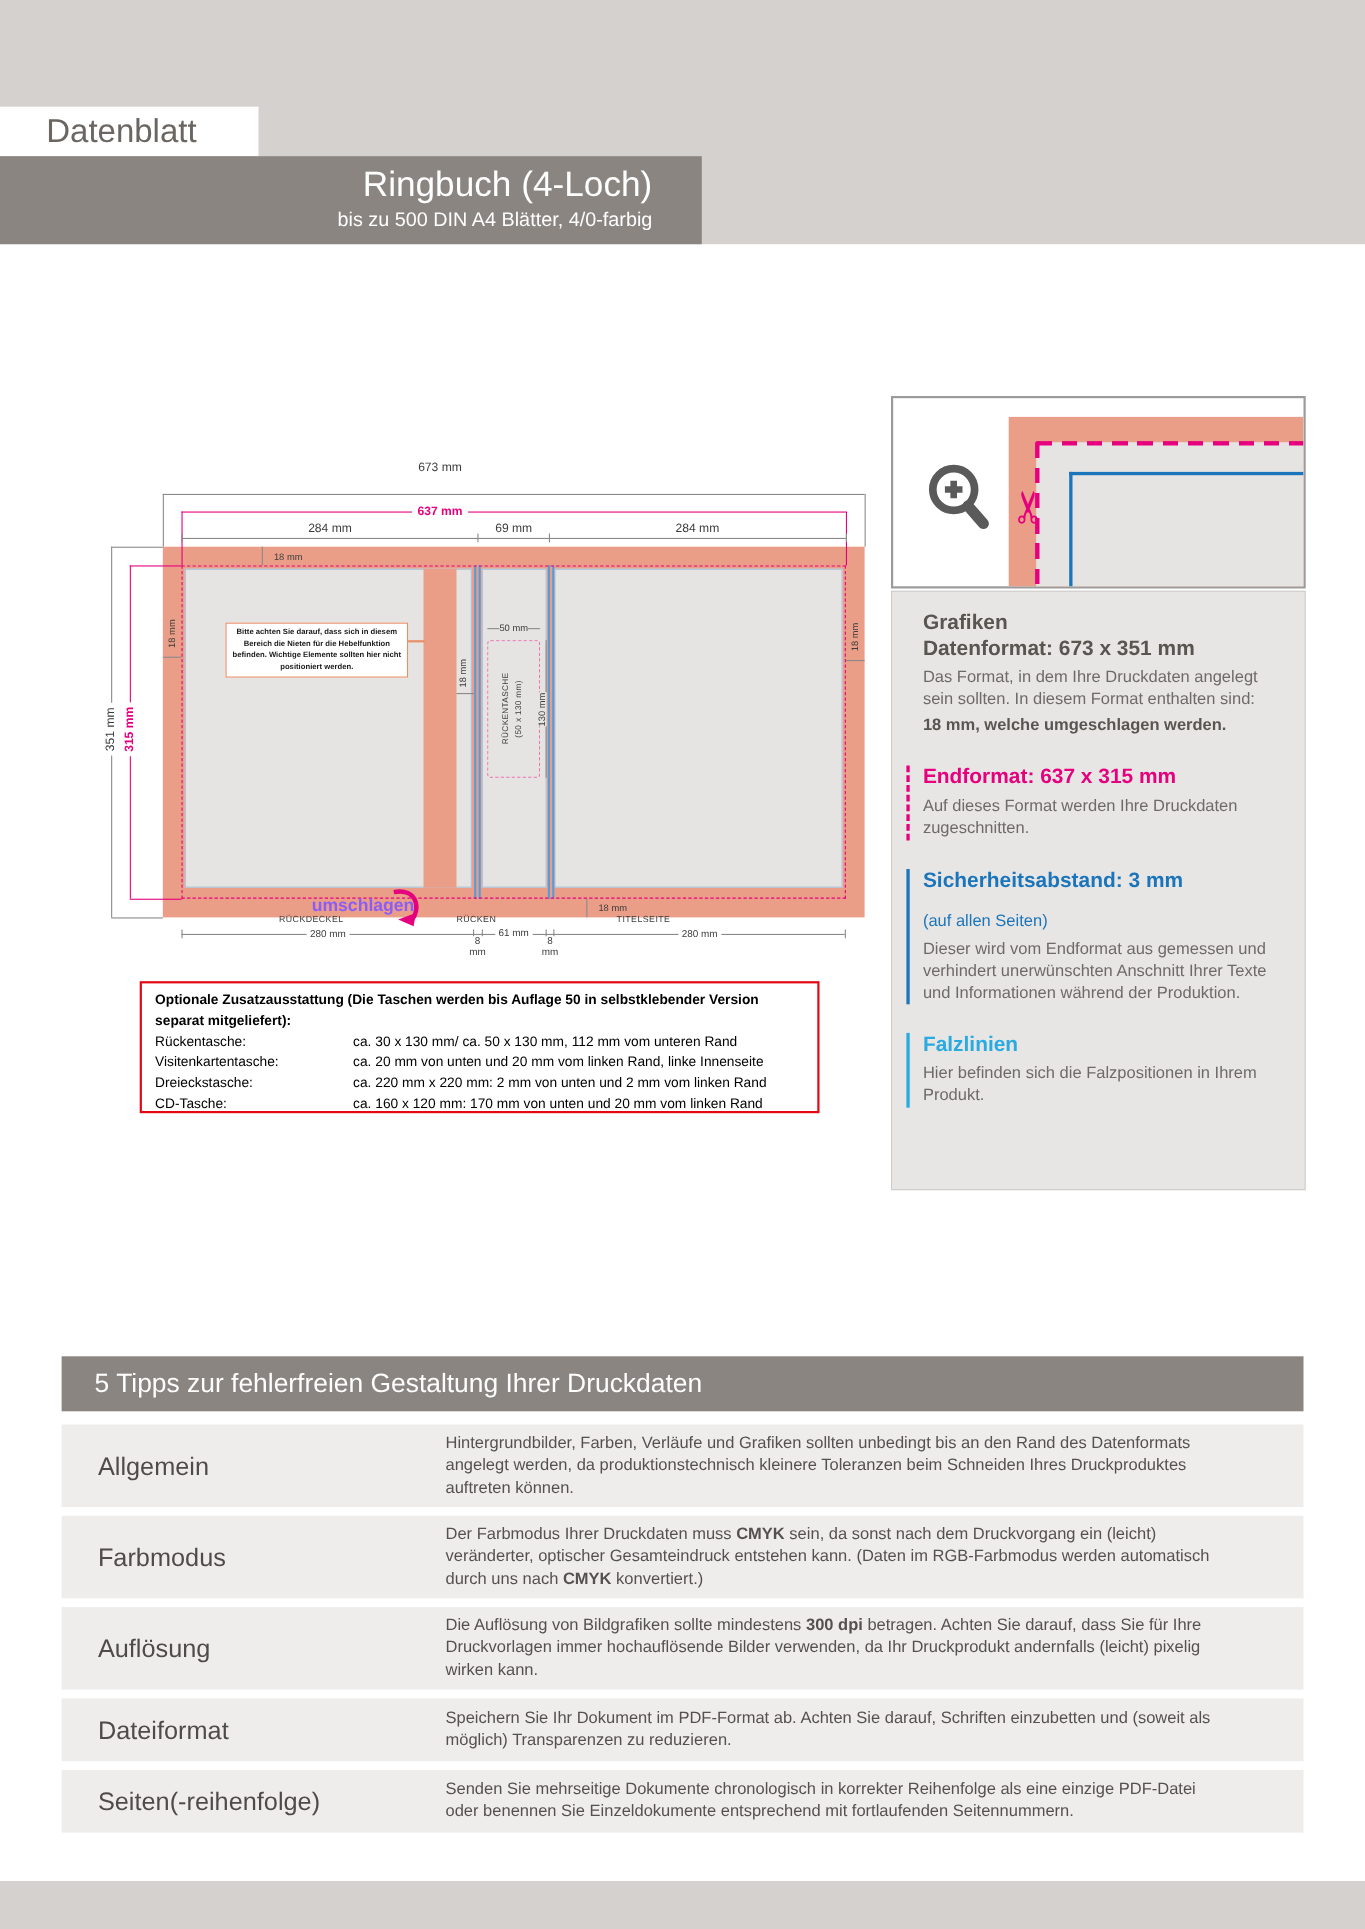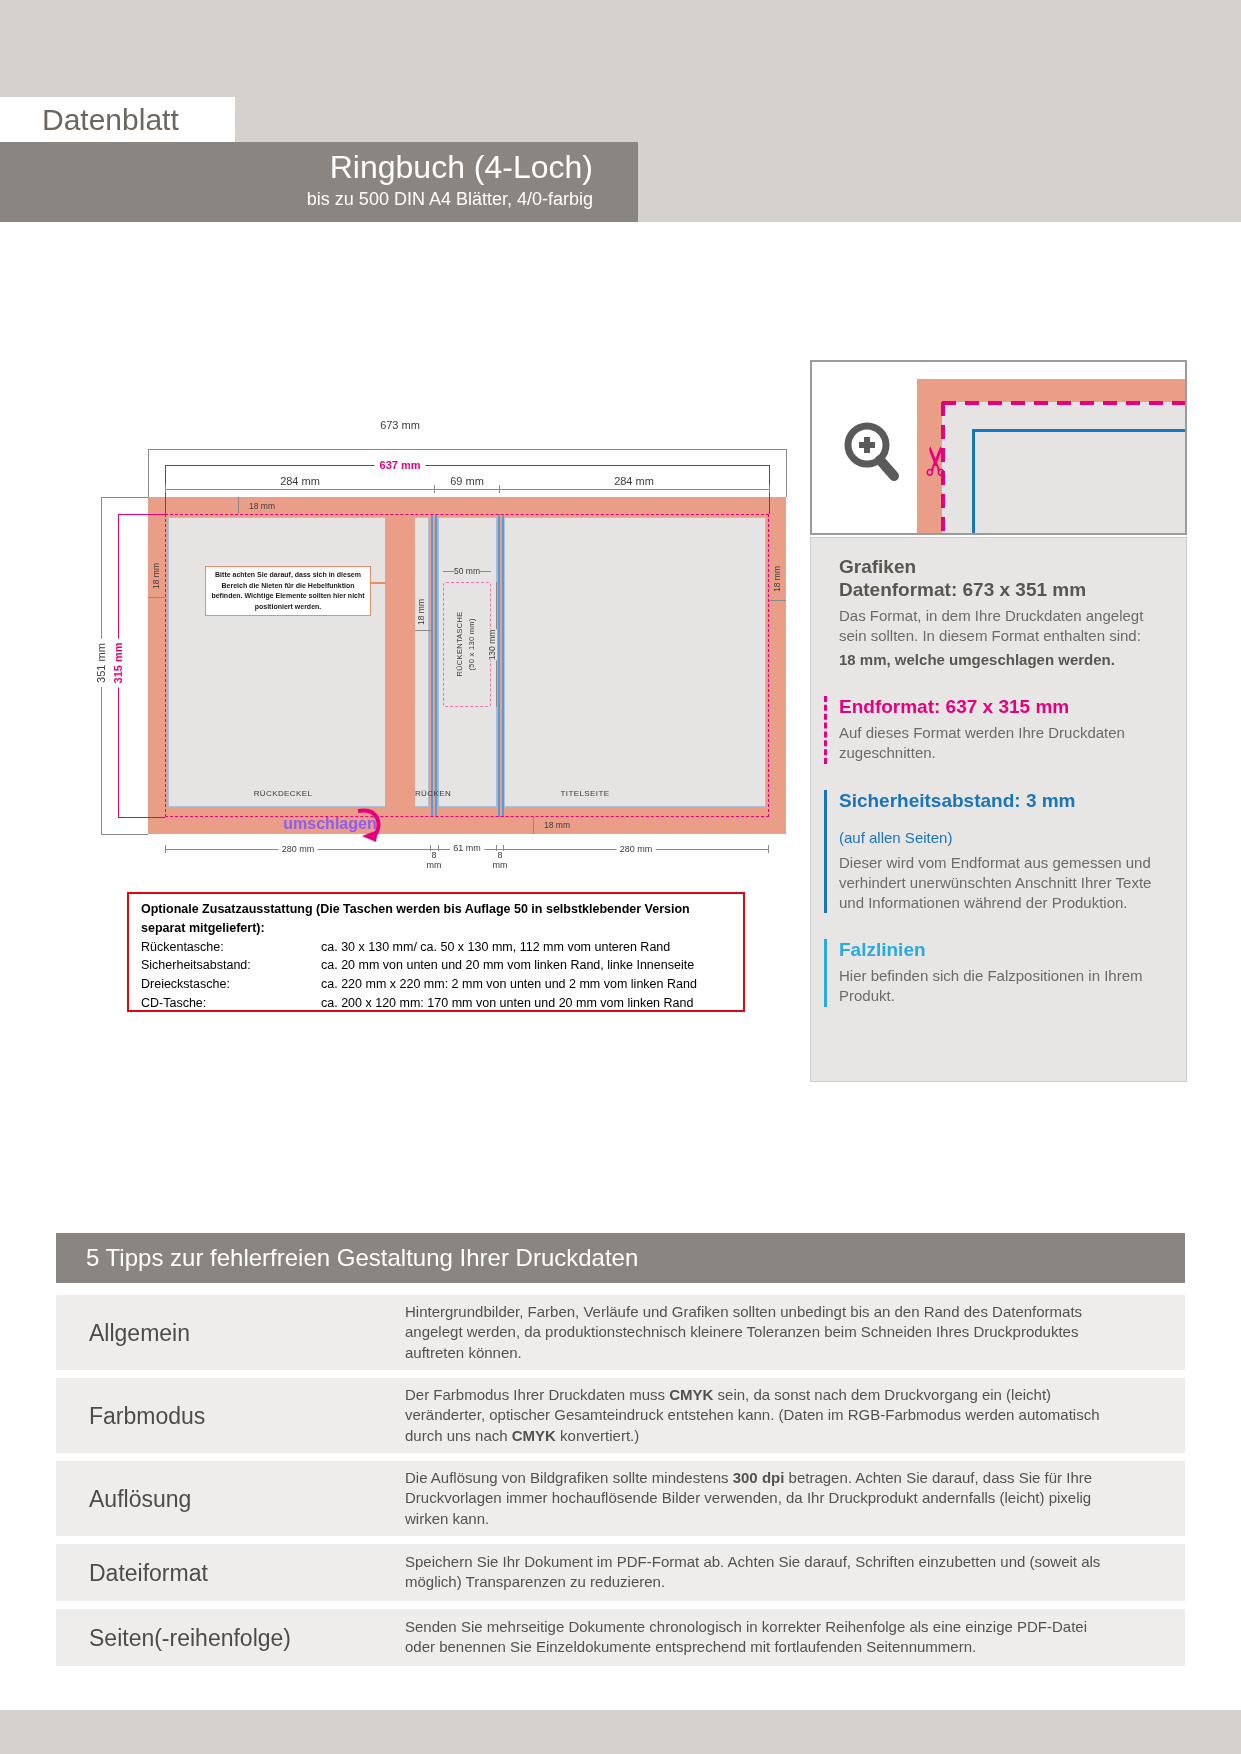--- a/index.html
+++ b/index.html
@@ -39,21 +39,21 @@
   .fold{position:absolute;top:514px;height:303px;width:1.5px;background:#5b9bd5;}
   .rivet{position:absolute;left:385px;top:517px;width:30px;height:290px;background:#ea9e88;}
   .notebox{position:absolute;left:205px;top:566px;width:166px;height:50px;background:#fff;
            border:1.5px solid #e98e68;box-sizing:border-box;display:flex;align-items:center;justify-content:center;
            font-size:7px;font-weight:bold;color:#1a1a1a;text-align:center;line-height:1.5;padding:2px;}
   .pocket{position:absolute;left:443px;top:582px;width:48px;height:125px;
           border:1.5px dashed #f070b4;border-radius:3px;box-sizing:border-box;}
   .pocket-label{position:absolute;left:466px;top:644px;writing-mode:vertical-rl;
                 transform:translate(-50%,-50%) rotate(180deg);font-size:7.5px;color:#3c3c3c;
                 text-align:center;letter-spacing:.3px;line-height:1.6;}
-  .panel-name{position:absolute;transform:translate(-50%,0);font-size:8px;letter-spacing:.4px;color:#3a3a3a;top:789px;}
+  .panel-name{position:absolute;transform:translate(-50%,0);font-size:8px;letter-spacing:.4px;color:#3a3a3a;top:831px;}
   .umschlagen{position:absolute;left:330px;top:824px;transform:translate(-50%,-50%);
               font-size:16px;font-weight:bold;color:#8b5cf6;}
 
   
   .zoombox{position:absolute;left:810px;top:360px;width:377px;height:175px;background:#fff;
            border:2px solid #9b9b9b;box-sizing:border-box;overflow:hidden;}
   .corner-ill{position:absolute;right:0;top:17px;width:268px;height:156px;background:#ea9e88;}
   .corner-gray{position:absolute;left:25px;top:23px;right:0;bottom:0;background:#e6e4e2;}
   .dashH{position:absolute;left:25px;top:22px;right:0;height:3.5px;
          background:repeating-linear-gradient(90deg,#e6007e 0 14px,transparent 14px 23px);}
@@ -236,30 +236,30 @@
     </div>
   </div>
 
   <div class="redbox">
     <div class="intro">Optionale Zusatzausstattung (Die Taschen werden bis Auflage 50 in selbstklebender Version separat mitgeliefert):</div>
     <div class="optrow">
       <span class="l">Rückentasche:</span>
       <span>ca. 30 x 130 mm/ ca. 50 x 130 mm, 112 mm vom unteren Rand</span>
     </div>
     <div class="optrow">
-      <span class="l">Sicherheitsabstand:</span>
+      <span class="l">Visitenkartentasche:</span>
       <span>ca. 20 mm von unten und 20 mm vom linken Rand, linke Innenseite</span>
     </div>
     <div class="optrow">
       <span class="l">Dreieckstasche:</span>
       <span>ca. 220 mm x 220 mm: 2 mm von unten und 2 mm vom linken Rand</span>
     </div>
     <div class="optrow">
       <span class="l">CD-Tasche:</span>
-      <span>ca. 200 x 120 mm: 170 mm von unten und 20 mm vom linken Rand</span>
+      <span>ca. 160 x 120 mm: 170 mm von unten und 20 mm vom linken Rand</span>
     </div>
   </div>
 
   <div class="tipsbar">
     <span>5 Tipps zur fehlerfreien Gestaltung Ihrer Druckdaten</span>
   </div>
 
   <div class="tiprow" style="top:1295px;height:75px;">
     <div class="lbl">Allgemein</div>
     <div class="bod"><span>Hintergrundbilder, Farben, Verläufe und Grafiken sollten unbedingt bis an den Rand des Datenformats angelegt werden, da produktionstechnisch kleinere Toleranzen beim Schneiden Ihres Druckproduktes auftreten können.</span></div>

